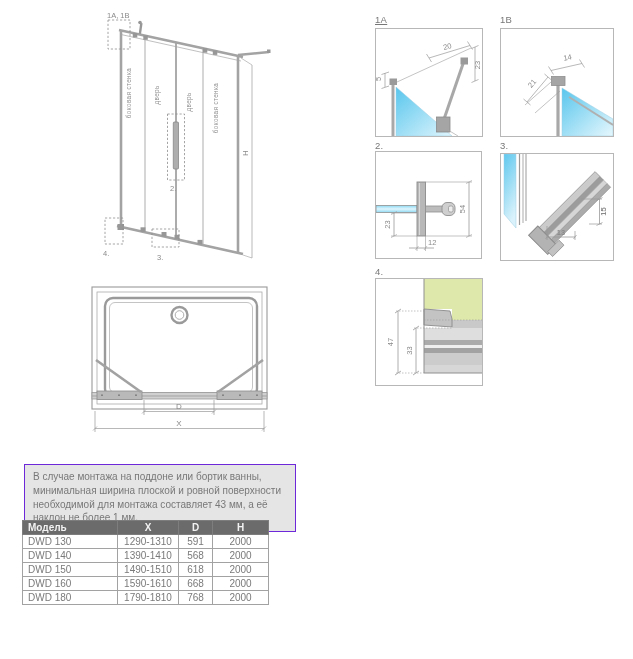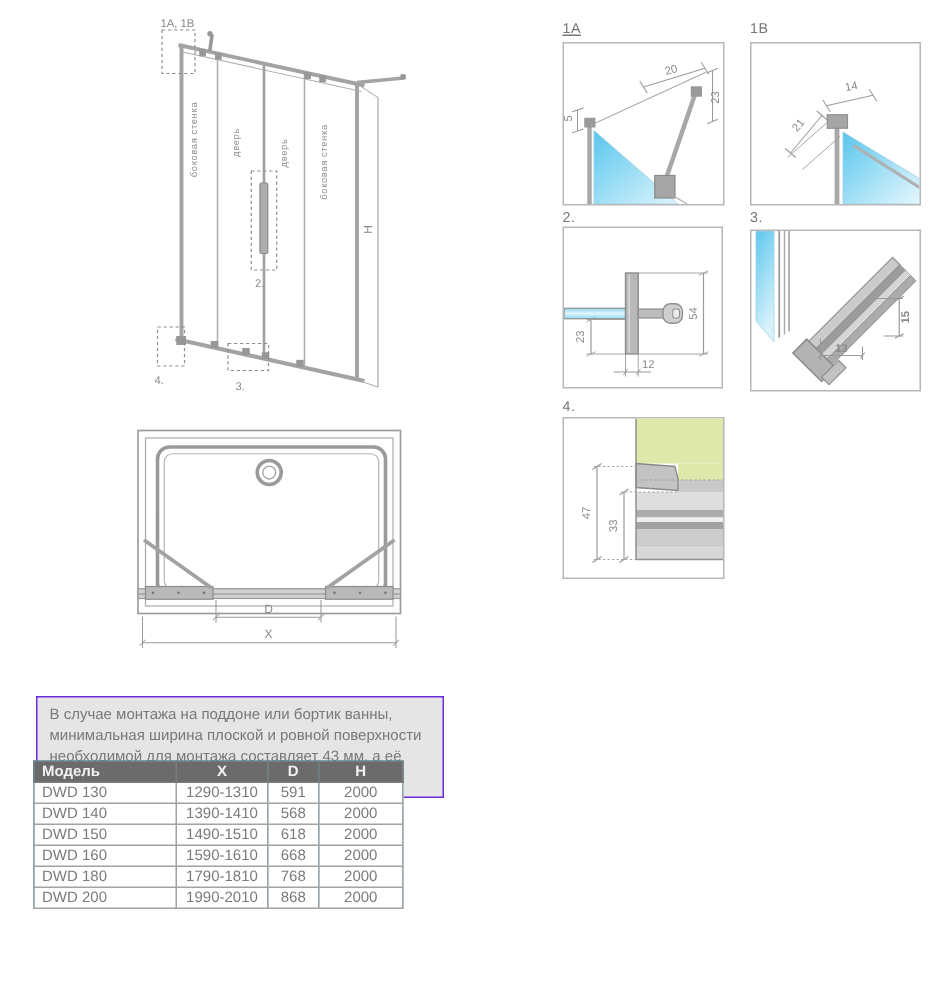--- a/index.html
+++ b/index.html
@@ -5,21 +5,21 @@
   html,body{margin:0;padding:0;background:#fff;}
   .stage{position:relative;width:633px;height:659px;background:#fff;overflow:hidden;
          font-family:"Liberation Sans",sans-serif;}
   .abs{position:absolute;}
   .detail-label{position:absolute;font-size:9.5px;color:#777;letter-spacing:.3px;}
   .detail-box{position:absolute;border:1px solid #b7b7b7;background:#fff;}
   .detail-box svg{display:block;}
   .note-box{position:absolute;left:24px;top:464px;width:272px;box-sizing:border-box;
             border:1px solid #6d28d9;background:#e5e5e5;padding:5px 9px 6px 8px;
             font-size:10px;line-height:1.38;color:#787878;}
-  table.size-table{position:absolute;left:22px;top:507px;width:246px;border-collapse:collapse;
+  table.size-table{position:absolute;left:22px;top:520px;width:246px;border-collapse:collapse;
             font-size:10px;color:#7a7a7a;table-layout:fixed;background:#0ea5e9;}
   table.size-table th{background:#6b6b6b;color:#f2f2f2;font-weight:bold;border:1px solid #7d7d7d;
             height:13px;padding:0;text-align:center;}
   table.size-table th:first-child{text-align:left;padding-left:5px;}
   table.size-table td{border:1px solid #a2a2a2;height:13px;padding:0;text-align:center;background:#fff;}
   table.size-table td:first-child{text-align:left;padding-left:5px;}
   text{font-family:"Liberation Sans",sans-serif;}
   .dimtxt{font-size:7.5px;fill:#8a8a8a;}
   .paneltxt{font-size:6.3px;fill:#8e8e8e;letter-spacing:.4px;}
   .callout{font-size:7.5px;fill:#8a8a8a;}
@@ -343,22 +343,16 @@
           <td>1590-1610</td>
           <td>668</td>
           <td>2000</td>
         </tr>
         <tr>
           <td>DWD 180</td>
           <td>1790-1810</td>
           <td>768</td>
           <td>2000</td>
         </tr>
-        <tr>
-          <td>DWD 200</td>
-          <td>1990-2010</td>
-          <td>868</td>
-          <td>2000</td>
-        </tr>
       </tbody>
   </table>
 
 </div>
 
 </body></html>

